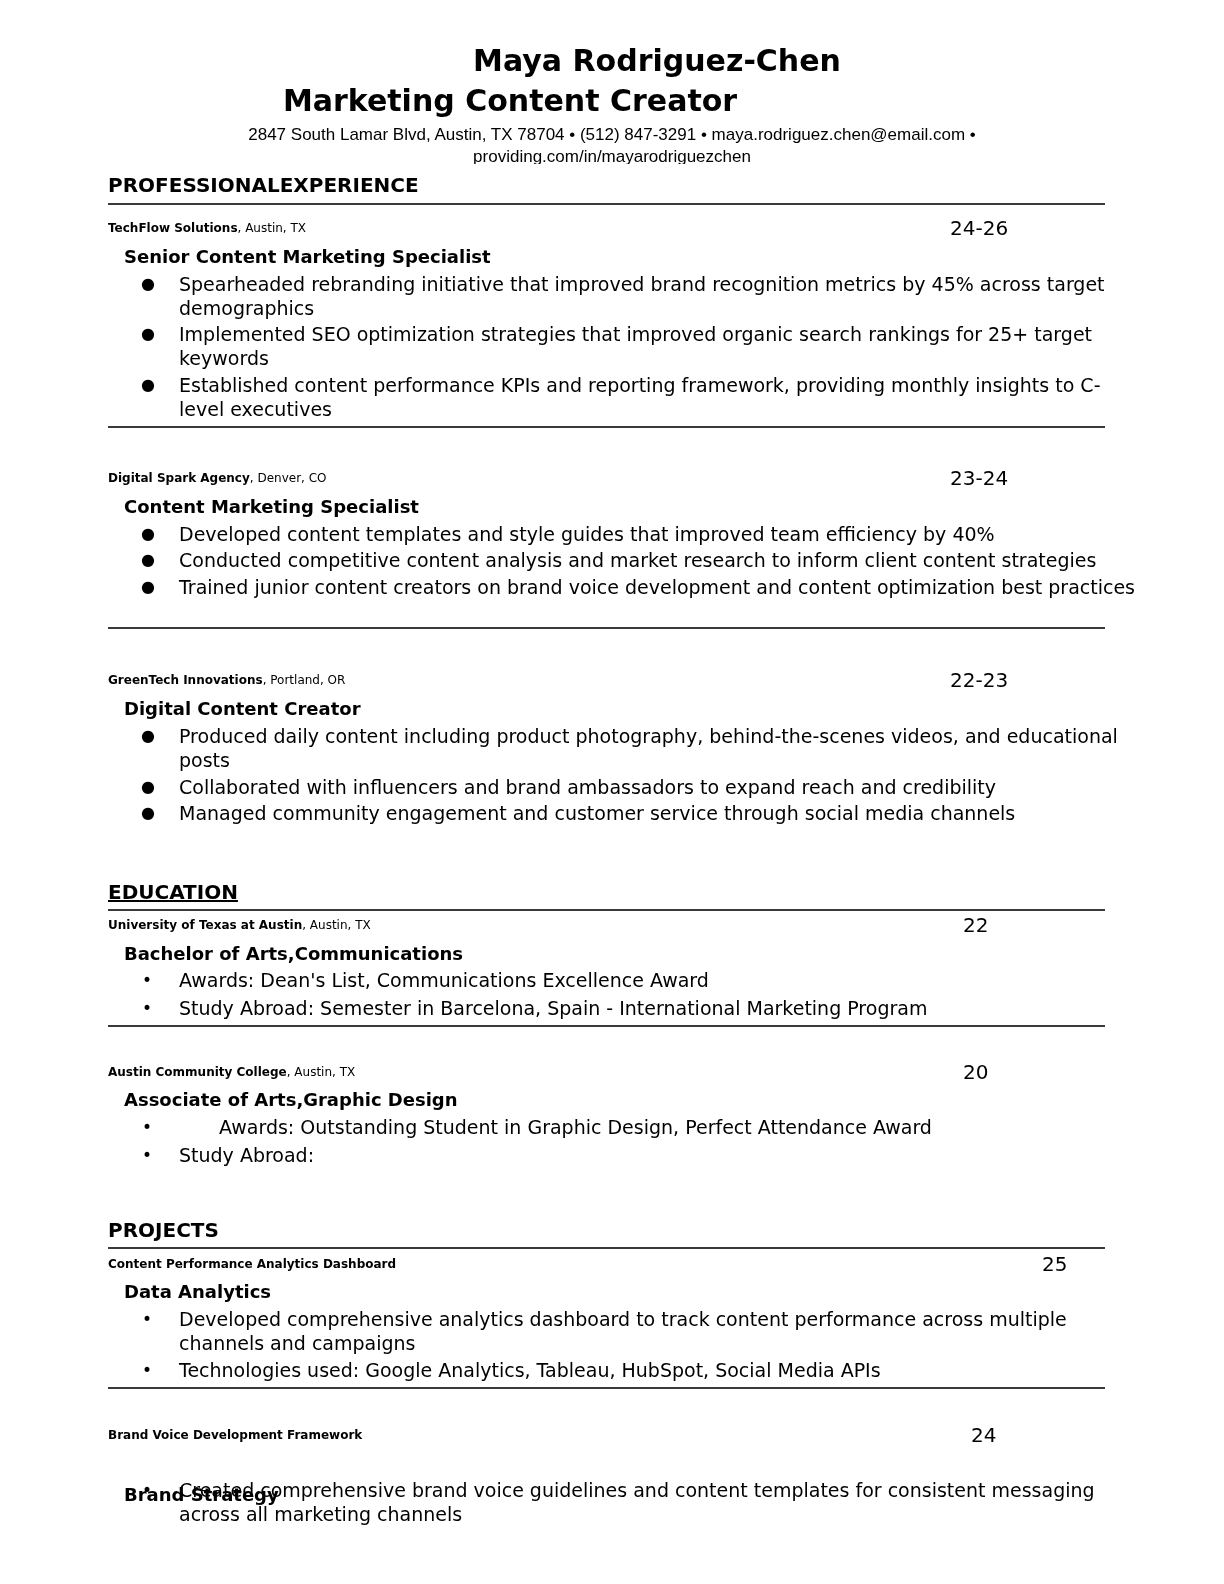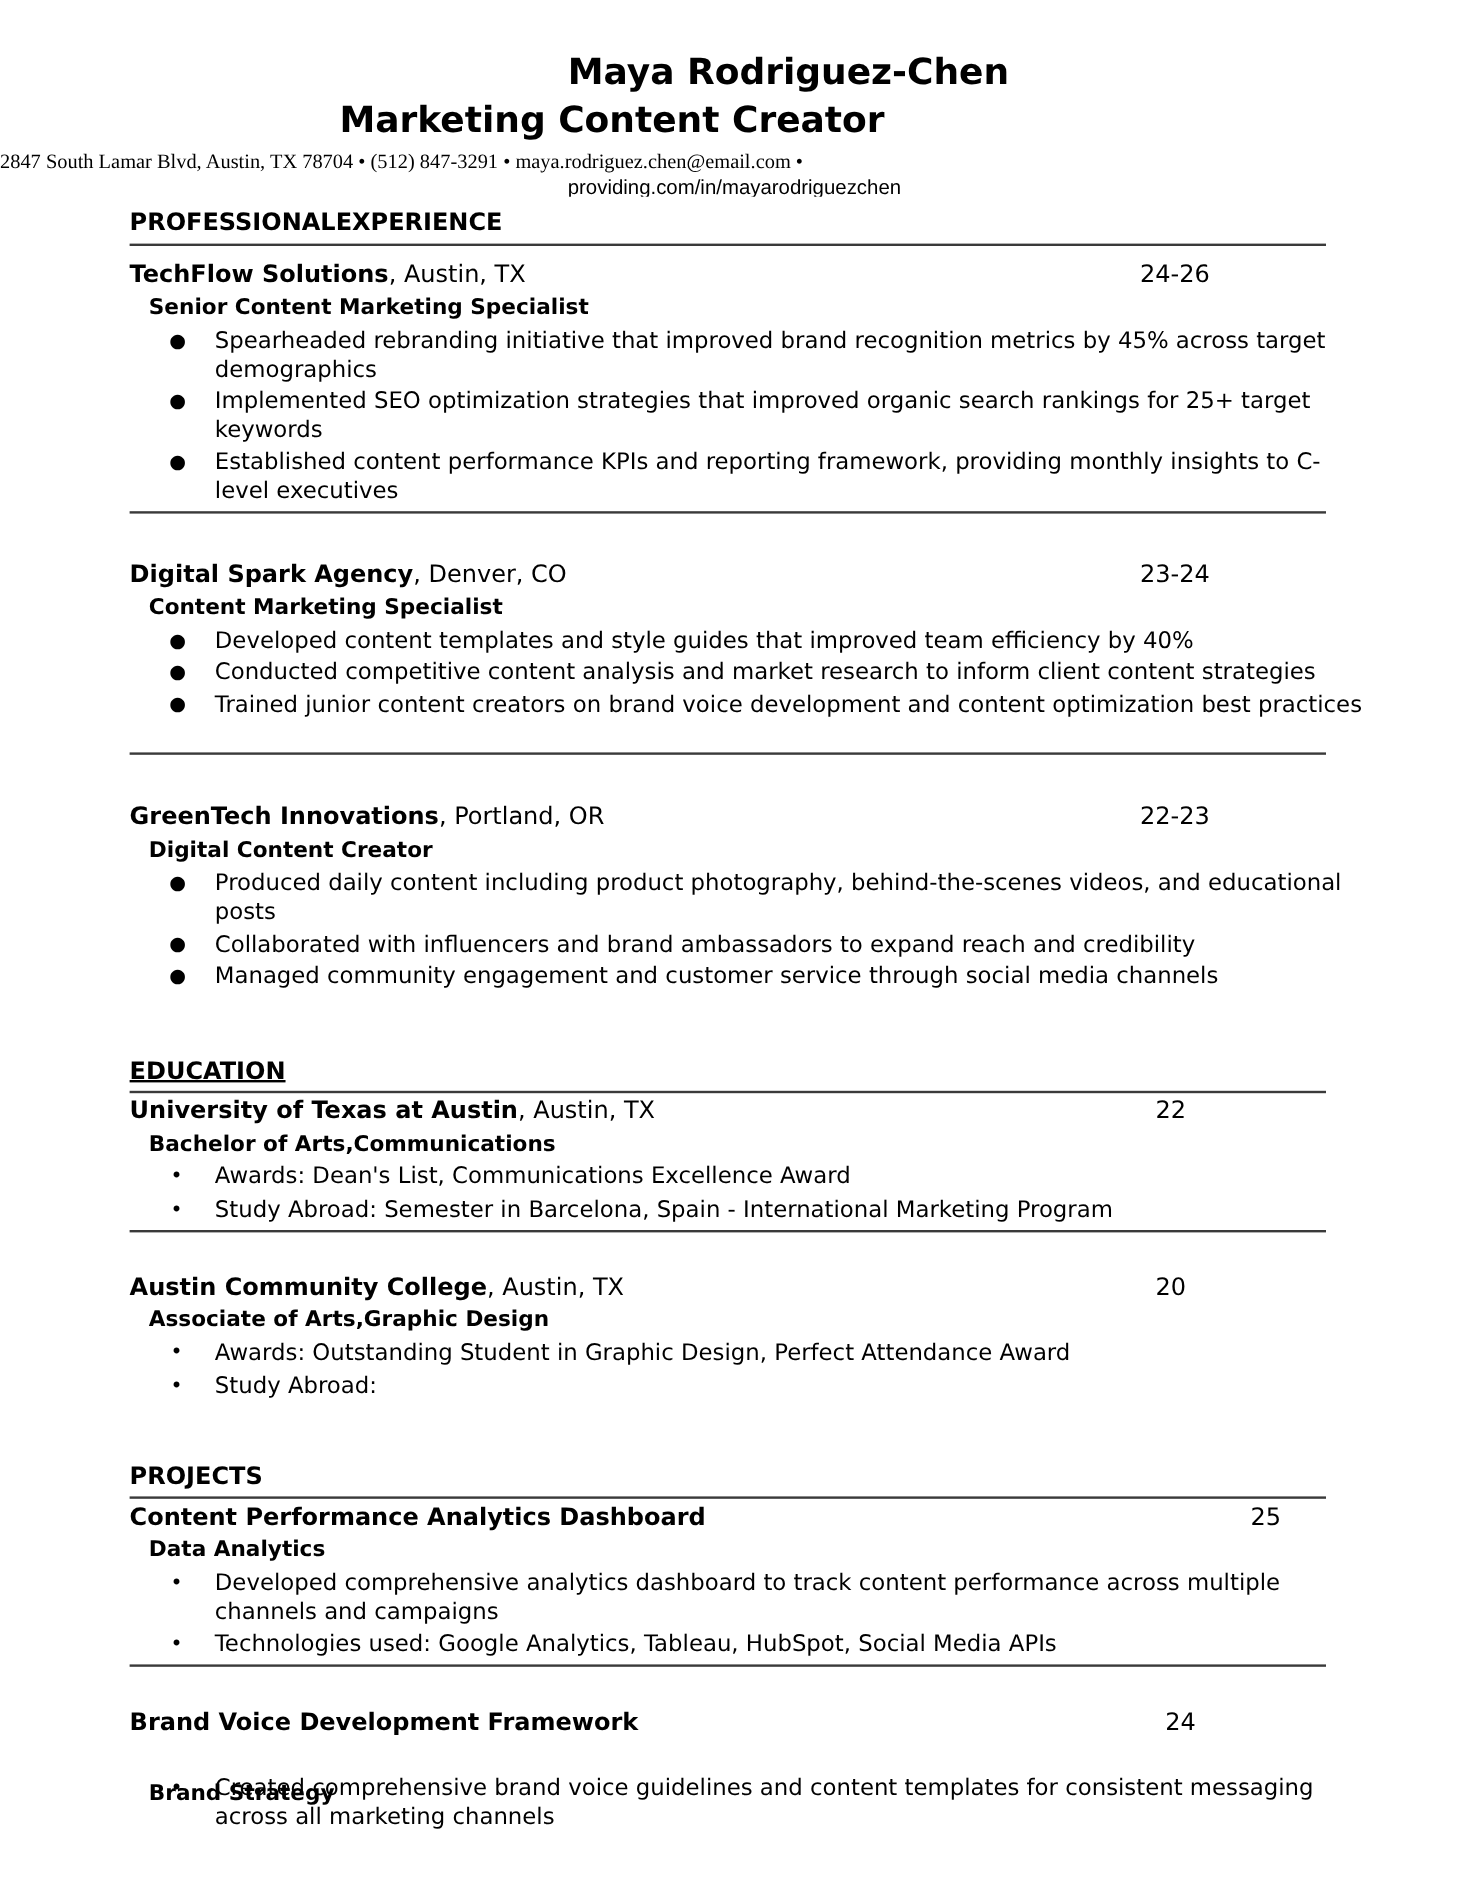--- a/index.html
+++ b/index.html
@@ -1,25 +1,25 @@
 <!DOCTYPE html>
 <html><head>
 <meta charset="utf-8">
 <style>
   html, body { margin: 0; padding: 0; background: #ffffff; }
   body { width: 1224px; height: 1584px; position: relative; overflow: hidden;
          font-family: "DejaVu Sans", sans-serif; color: #000; }
   .abs { position: absolute; white-space: nowrap; }
   .name { left: 0; width: 1224px; text-align: center; top: 42px; font-size: 30px; font-weight: bold; line-height: 38px; padding-left: 45px; }
   .title { left: 0; width: 1020px; text-align: center; top: 82px; font-size: 30px; font-weight: bold; line-height: 38px; }
-  .contact { left: 0; width: 1224px; text-align: left; top: 124px; font-size: 17px; line-height: 22px; font-family: Liberation Serif, serif; }
+  .contact { left: 0; width: 1224px; text-align: center; top: 124px; font-size: 17px; line-height: 22px; font-family: Liberation Sans, sans-serif; }
   .linkedin { left: 0; width: 1224px; text-align: center; top: 146px; font-size: 17px; line-height: 22px; height: 18px; overflow: hidden; font-family: "Liberation Sans", sans-serif; }
   .section-h { left: 108px; font-size: 20px; font-weight: bold; line-height: 26px; }
   .rule { left: 108px; width: 997px; height: 2px; background: #3a3a3a; }
-  .org { left: 108px; font-size: 20px; line-height: 26px; }
+  .org { left: 108px; font-size: 12px; line-height: 26px; }
   .org b { font-weight: bold; }
   .date { font-size: 20px; line-height: 26px; }
   .role { left: 124px; font-size: 18px; font-weight: bold; line-height: 24px; }
   .bullet-glyph { font-size: 16px; line-height: 24px; }
   .bullet-glyph.small { font-size: 17px; }
   .btext { left: 179px; font-size: 19px; line-height: 24px; white-space: normal; width: 965px; }
 </style>
 </head>
 <body>
 
@@ -72,21 +72,21 @@
 <div class="abs bullet-glyph small" style="top:968px; left:142px;">•</div>
 <div class="abs btext" style="top:968px;">Awards: Dean's List, Communications Excellence Award</div>
 <div class="abs bullet-glyph small" style="top:996px; left:142px;">•</div>
 <div class="abs btext" style="top:996px;">Study Abroad: Semester in Barcelona, Spain - International Marketing Program</div>
 <div class="abs rule" style="top:1025px;"></div>
 
 <div class="abs org" style="top:1059px;"><b>Austin Community College</b><span>, Austin, TX</span></div>
 <div class="abs date" style="top:1059px; left:963px;">20</div>
 <div class="abs role" style="top:1088px;">Associate of Arts,Graphic Design</div>
 <div class="abs bullet-glyph small" style="top:1115px; left:142px;">•</div>
-<div class="abs btext" style="top:1115px;">Awards: Outstanding Student in Graphic Design, Perfect Attendance Award</div>
+<div class="abs btext" style="top:1115px;margin-left:40px;">Awards: Outstanding Student in Graphic Design, Perfect Attendance Award</div>
 <div class="abs bullet-glyph small" style="top:1143px; left:142px;">•</div>
 <div class="abs btext" style="top:1143px;">Study Abroad:</div>
 
 <div class="abs section-h" style="top:1217px;">PROJECTS</div>
 <div class="abs rule" style="top:1247px;"></div>
 
 <div class="abs org" style="top:1251px;"><b>Content Performance Analytics Dashboard</b></div>
 <div class="abs date" style="top:1251px; left:1042px;">25</div>
 <div class="abs role" style="top:1280px;">Data Analytics</div>
 <div class="abs bullet-glyph small" style="top:1307px; left:142px;">•</div>

